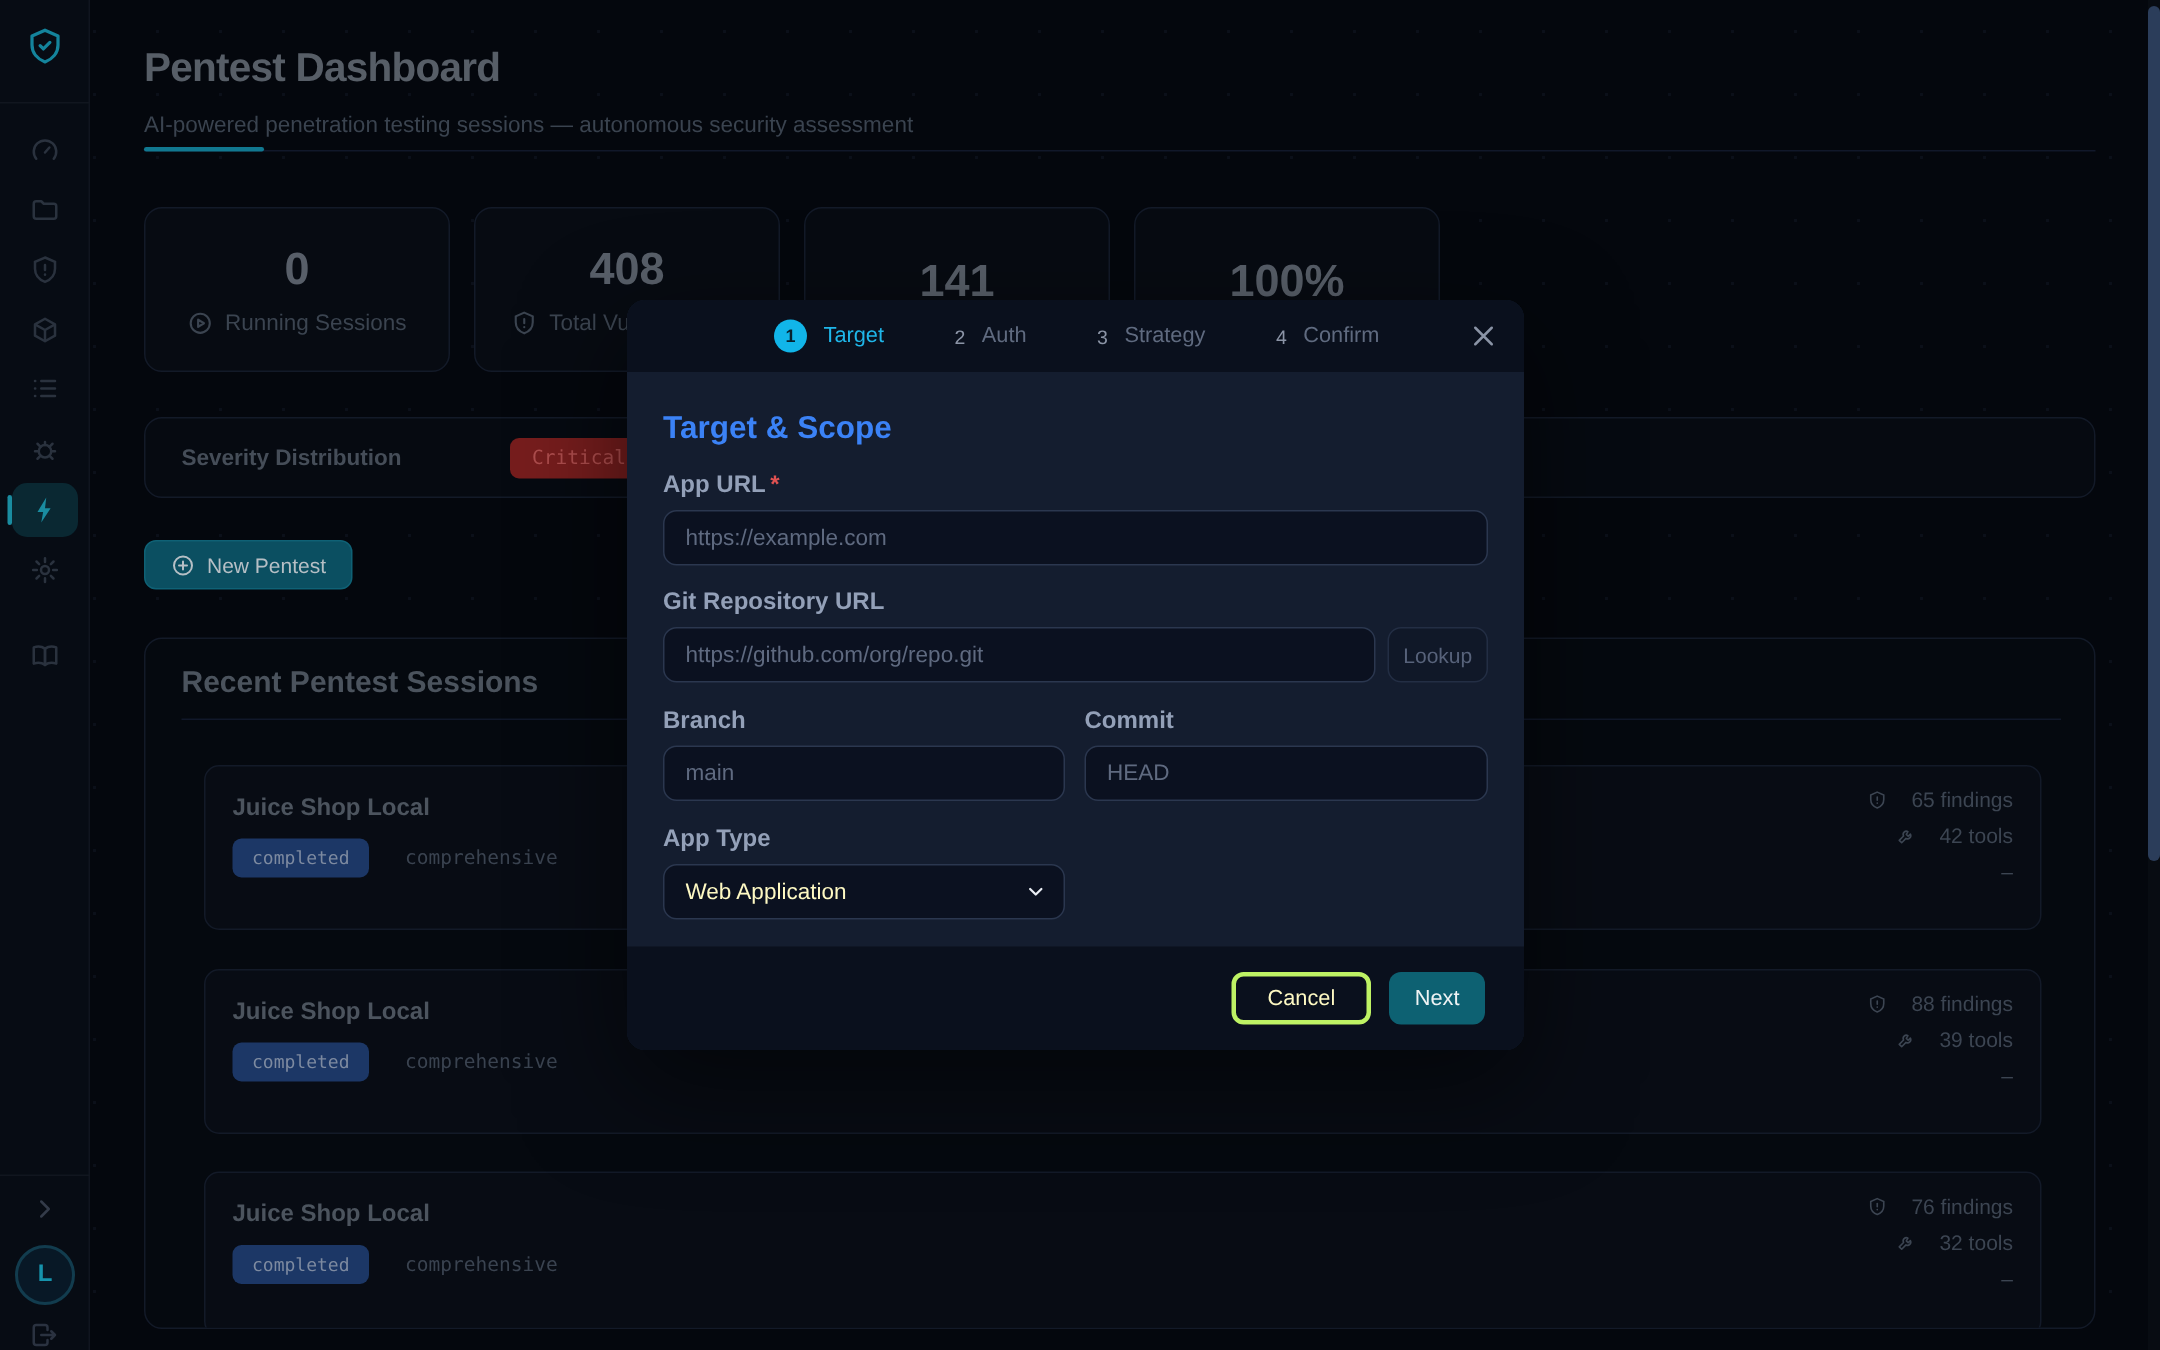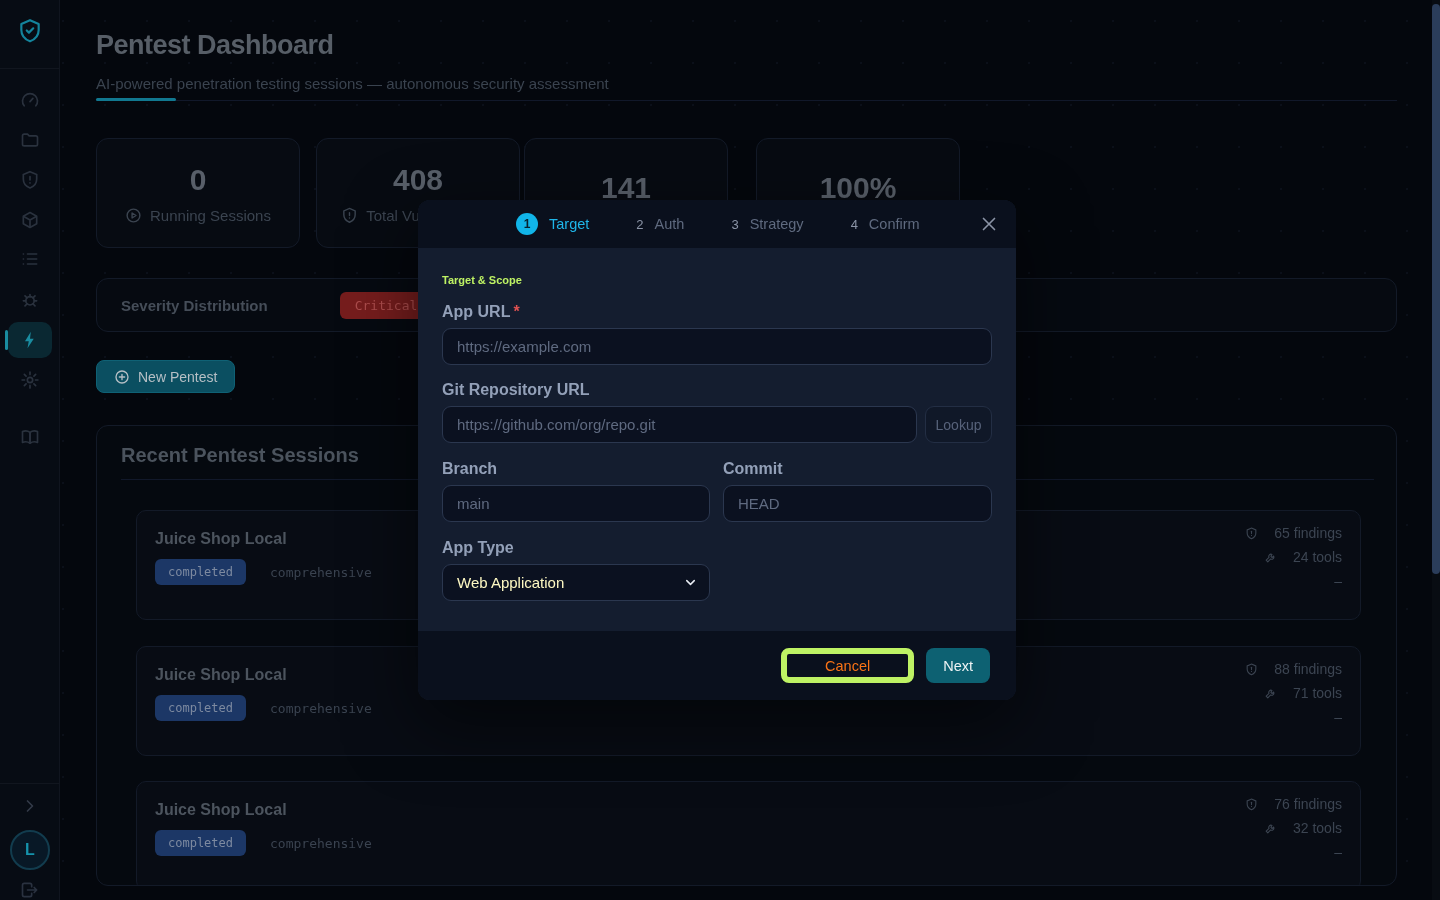--- a/index.html
+++ b/index.html
@@ -118,21 +118,21 @@
   .step.active .step-num {
     width:22px; height:22px; border-radius:50%; background:#11b5e9; color:#07212e;
     display:flex; align-items:center; justify-content:center; font-weight:bold; font-size:12px;
   }
   .step.active .step-label { color:#1fb6e9; }
   .modal-close {
     position:absolute; right:16px; top:13px; width:22px; height:22px; color:#8b94a6; cursor:pointer;
     background:none; border:none; padding:0;
   }
   .modal-body { position:absolute; left:0; top:48px; width:100%; height:383px; padding:26px 24px 0; }
-  .modal-title { font-size:11px; font-weight:bold; color:#bef264; margin-bottom:17px; }
+  .modal-title { font-size:21px; font-weight:bold; color:#3b82f6; margin-bottom:17px; }
   .f-label { font-size:16px; color:#93a0b8; margin-bottom:7px; display:block;font-weight:bold; }
   .req { color:#e05252; margin-left:3px; }
   .f-input, .f-select {
     width:100%; height:37px; border-radius:9px;
     background:#0b1120; border:1px solid #2b374f;
     padding:0 14px; font-size:15px; color:#fef9c3;
     font-family:"Liberation Sans", sans-serif; outline:none;
   }
   .f-input::placeholder { color:#5f6a80; opacity:1; }
   .mb16 { margin-bottom:16px; }
@@ -147,22 +147,22 @@
   .col-a { width:268px; flex:none; }
   .col-b { flex:1; }
   .select-wrap { position:relative; }
   .f-select { appearance:none; -webkit-appearance:none; cursor:pointer; }
   .select-chev { position:absolute; right:12px; top:11px; width:15px; height:15px; color:#e9edf4; pointer-events:none; }
   .modal-footer {
     position:absolute; left:0; bottom:0; width:100%; height:69px; background:#0a101d;
     display:flex; align-items:center; justify-content:flex-end; gap:12px; padding-right:26px;
   }
   .btn-cancel {
-    height:35px; padding:0 38px; border-radius:8px; background:transparent;
-    border:6px solid #bef264; color:#f97316; font-size:14.5px;
+    height:35px; padding:0 21px; border-radius:8px; background:transparent;
+    border:3px solid #bef264; color:#fef9c3; font-size:14.5px;
     font-family:"Liberation Sans", sans-serif; cursor:pointer;
   }
   .btn-next {
     height:35px; padding:0 17px; border-radius:8px; background:#0d6172; border:none;
     color:#eef3f4; font-size:14.5px; font-family:"Liberation Sans", sans-serif; cursor:pointer;
   }
 </style>
 </head>
 <body>
 
@@ -271,21 +271,21 @@
     <div class="stat-value">408</div>
     <div class="stat-label">
       <svg viewBox="0 0 24 24" fill="none" stroke="currentColor" stroke-width="2" stroke-linecap="round">
           <path d="M12 2l8 3.5v5.5c0 5.2-3.6 8.8-8 10.5C7.6 19.8 4 16.2 4 11V5.5z"></path>
           <path d="M12 8v4"></path>
           <path d="M12 15.5v.2"></path>
         </svg>
       <span>Total Vulnerabilities</span>
     </div>
   </div>
-  <div class="stat-card" style="left:428px">
+  <div class="stat-card" style="left:440px">
     <div class="stat-value">141</div>
     <div class="stat-label"></div>
   </div>
   <div class="stat-card" style="left:660px">
     <div class="stat-value">100%</div>
     <div class="stat-label"></div>
   </div>
 
   <div class="severity-panel">
     <span class="severity-title">Severity Distribution</span>
@@ -317,21 +317,21 @@
               <path d="M12 2l8 3.5v5.5c0 5.2-3.6 8.8-8 10.5C7.6 19.8 4 16.2 4 11V5.5z"></path>
               <path d="M12 8v4"></path>
               <path d="M12 15.5v.2"></path>
             </svg>
             <span>65 findings</span>
           </span>
         <span class="sess-metric">
             <svg viewBox="0 0 24 24" fill="none" stroke="currentColor" stroke-width="2" stroke-linejoin="round">
               <path d="M14.7 6.3a4 4 0 0 0-5.4 5.4L4 17l3 3 5.3-5.3a4 4 0 0 0 5.4-5.4l-2.7 2.7-2.3-2.3z"></path>
             </svg>
-            <span>24 tools</span>
+            <span>42 tools</span>
           </span>
         <span class="sess-metric">–</span>
       </div>
     </div>
 
     <div class="session-card" style="top:220px">
       <div class="sess-name">Juice Shop Local</div>
       <div class="sess-badges">
         <span class="badge-status">completed</span>
         <span class="sess-profile">comprehensive</span>
@@ -342,21 +342,21 @@
               <path d="M12 2l8 3.5v5.5c0 5.2-3.6 8.8-8 10.5C7.6 19.8 4 16.2 4 11V5.5z"></path>
               <path d="M12 8v4"></path>
               <path d="M12 15.5v.2"></path>
             </svg>
             <span>88 findings</span>
           </span>
         <span class="sess-metric">
             <svg viewBox="0 0 24 24" fill="none" stroke="currentColor" stroke-width="2" stroke-linejoin="round">
               <path d="M14.7 6.3a4 4 0 0 0-5.4 5.4L4 17l3 3 5.3-5.3a4 4 0 0 0 5.4-5.4l-2.7 2.7-2.3-2.3z"></path>
             </svg>
-            <span>71 tools</span>
+            <span>39 tools</span>
           </span>
         <span class="sess-metric">–</span>
       </div>
     </div>
 
     <div class="session-card" style="top:355px">
       <div class="sess-name">Juice Shop Local</div>
       <div class="sess-badges">
         <span class="badge-status">completed</span>
         <span class="sess-profile">comprehensive</span>

